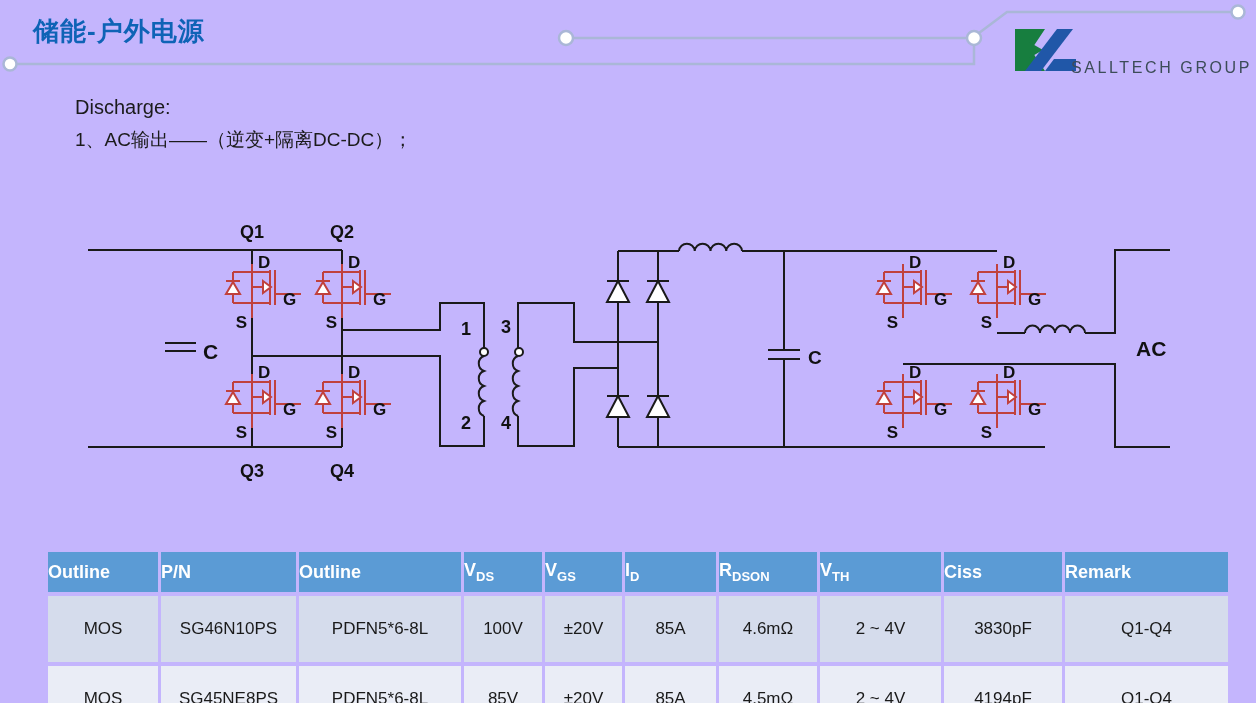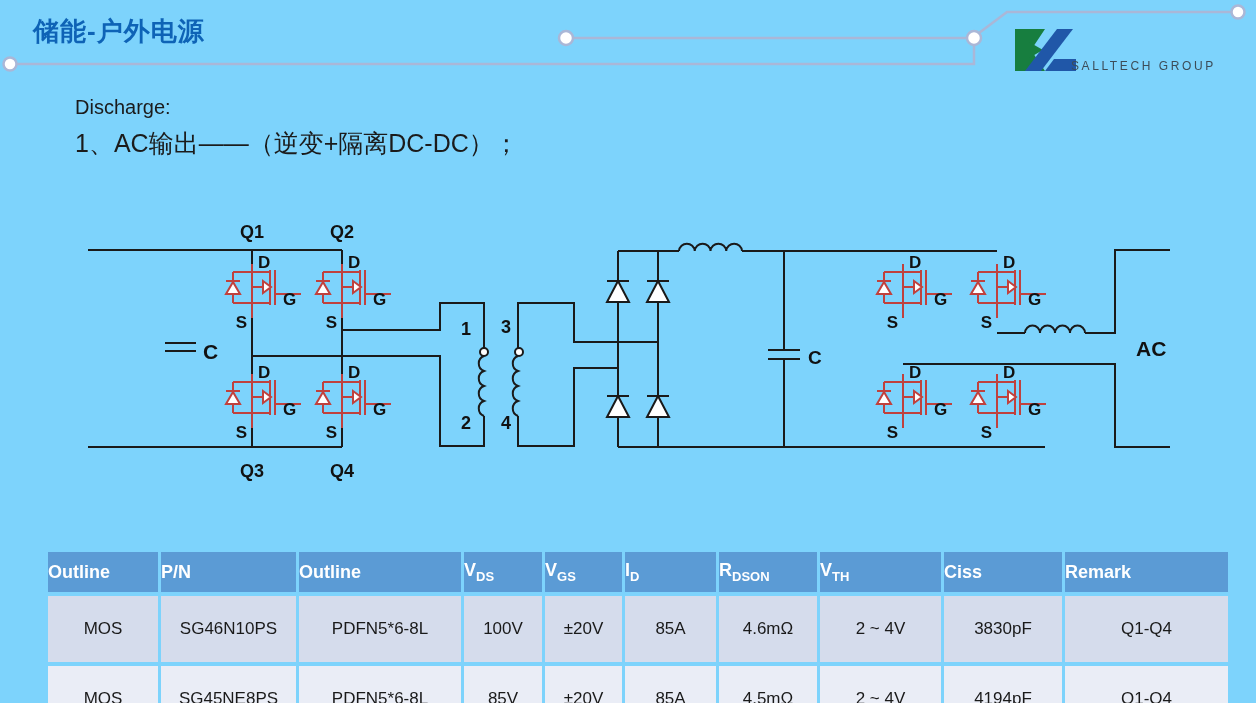--- a/index.html
+++ b/index.html
@@ -1,29 +1,29 @@
 <!DOCTYPE html>
 <html><head>
 <meta charset="utf-8">
 <style>
   html,body{margin:0;padding:0;background:#fff;}
-  .slide{position:relative;width:1256px;height:703px;background:#7dd3fc;overflow:hidden;
+  .slide{position:relative;width:1256px;height:703px;background:#c4b5fd;overflow:hidden;
          font-family:"Liberation Sans","DejaVu Sans",sans-serif;}
   .slide-title{position:absolute;left:33px;top:14px;font-size:26px;font-weight:800;
                color:#0e63b6;letter-spacing:1px;}
   .decor-svg{position:absolute;left:0;top:0;pointer-events:none;}
   .logo{position:absolute;left:1012px;top:22px;width:230px;height:60px;}
   .logo-mark{position:absolute;left:0;top:2px;}
   .logo-zh{position:absolute;left:73px;top:0px;font-size:28px;font-weight:700;color:#161616;
            letter-spacing:4px;white-space:nowrap;}
-  .logo-en{position:absolute;left:59px;top:37px;font-size:12px;color:#3c4c58;
+  .logo-en{position:absolute;left:59px;top:37px;font-size:16px;color:#3c4c58;
            letter-spacing:2.6px;white-space:nowrap;}
   .bodytext{position:absolute;left:75px;color:#1b1b1b;margin-top:12px;}
   .discharge{top:84px;font-size:20px;}
-  .acline{top:115px;font-size:25px;}
+  .acline{top:115px;font-size:19px;}
   .circuit-svg{position:absolute;left:0;top:0;}
   .spec-table{position:absolute;left:45px;top:548px;width:1153px;border-collapse:separate;
               border-spacing:3px 4px;table-layout:fixed;}
   .spec-table th{background:#5b9bd5;color:#fff;font-size:18px;font-weight:700;height:40px;
                  padding:0;text-align:left;vertical-align:middle;}
   .spec-table th sub{font-size:13px;font-weight:700;}
   .spec-table td{font-size:17px;color:#1a1a1a;height:34px;text-align:center;vertical-align:middle;padding:16px;}
   .spec-table tr.odd td{background:#d5dcec;}
   .spec-table tr.even td{background:#eaedf6;}
   text{font-family:"Liberation Sans","DejaVu Sans",sans-serif;}

